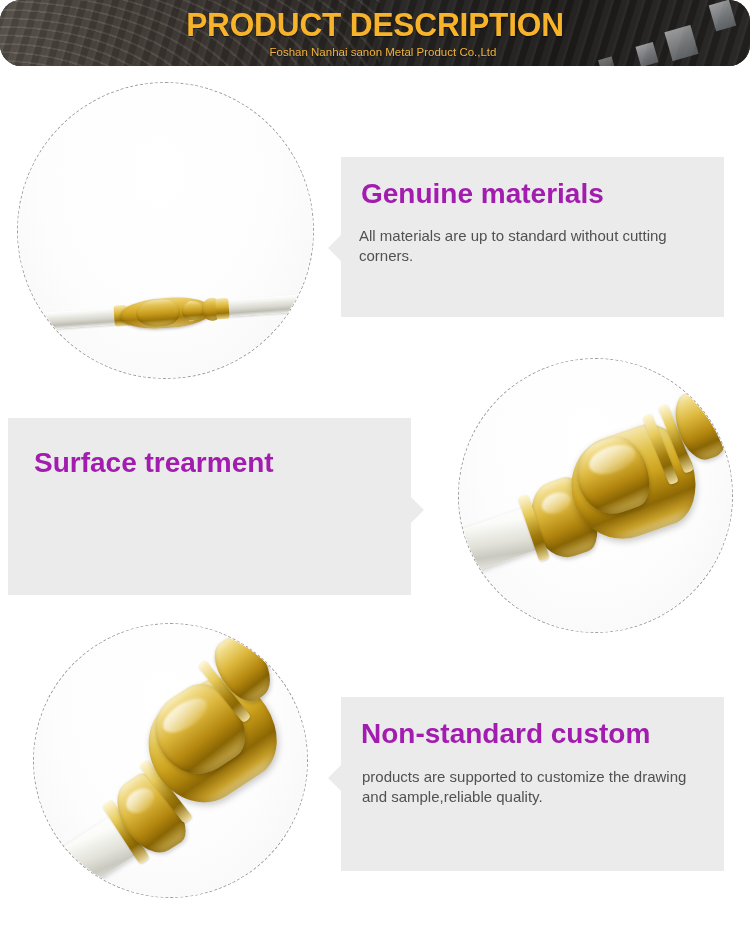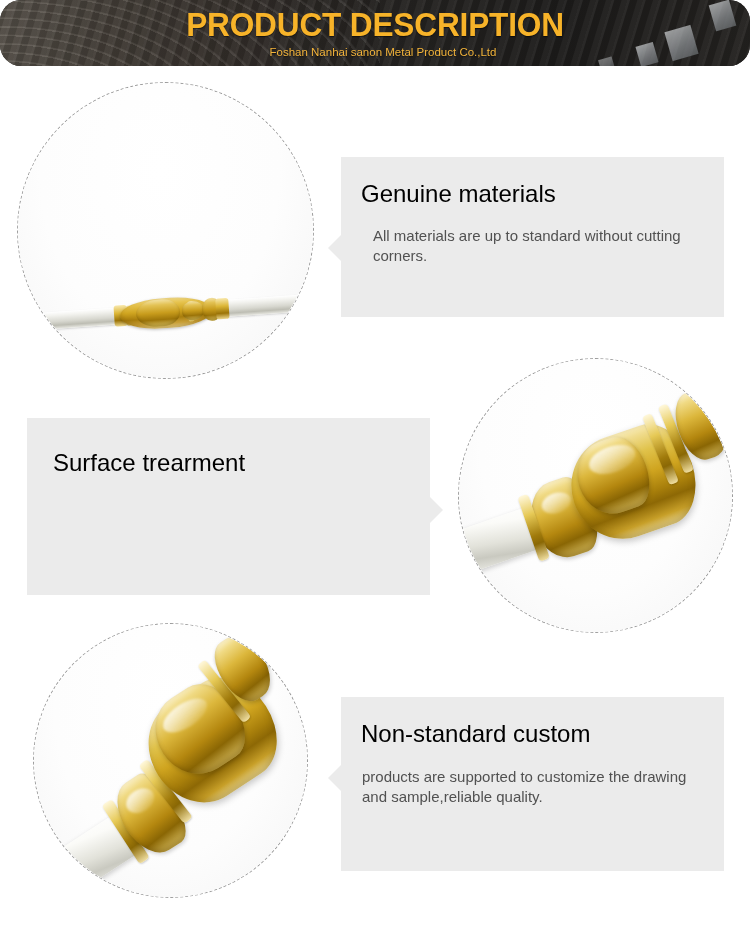--- a/index.html
+++ b/index.html
@@ -188,23 +188,23 @@
   }
 
   
   .panel {
     position: absolute;
     background: #ebebeb;
     box-sizing: border-box;
   }
   .panel-heading {
     position: absolute;
-    font-size: 24px;
-    font-weight: normal;
-    color: #000000;
+    font-size: 28px;
+    font-weight: bold;
+    color: #a21caf;
     line-height: 30px;
     white-space: nowrap;
   }
   .panel-body {
     position: absolute;
     font-size: 15px;
     color: #515151;
     line-height: 20px;
   }
   .notch {
@@ -213,24 +213,24 @@
     border-top: 13px solid transparent;
     border-bottom: 13px solid transparent;
   }
   .notch.left  { border-right: 13px solid #ebebeb; }
   .notch.right { border-left: 13px solid #ebebeb; }
 
   
   .panel-1 { left: 341px; top: 157px; width: 383px; height: 160px; }
   .panel-1 .notch { left: -13px; top: 78px; }
   .panel-1 .panel-heading { left: 20px; top: 22px; }
-  .panel-1 .panel-body    { left: 32px; top: 69px; width: 345px; }
-
-  
-  .panel-2 { left: 27px; top: 418px; width: 403px; height: 177px; }
+  .panel-1 .panel-body    { left: 18px; top: 69px; width: 345px; }
+
+  
+  .panel-2 { left: 8px; top: 418px; width: 403px; height: 177px; }
   .panel-2 .notch { right: -13px; top: 79px; }
   .panel-2 .panel-heading { left: 26px; top: 30px; }
   .panel-2 .panel-body    { left: 27px; top: 78px; width: 360px; }
 
   
   .panel-3 { left: 341px; top: 697px; width: 383px; height: 174px; }
   .panel-3 .notch { left: -13px; top: 68px; }
   .panel-3 .panel-heading { left: 20px; top: 22px; }
   .panel-3 .panel-body    { left: 21px; top: 70px; width: 348px; }
 </style>

